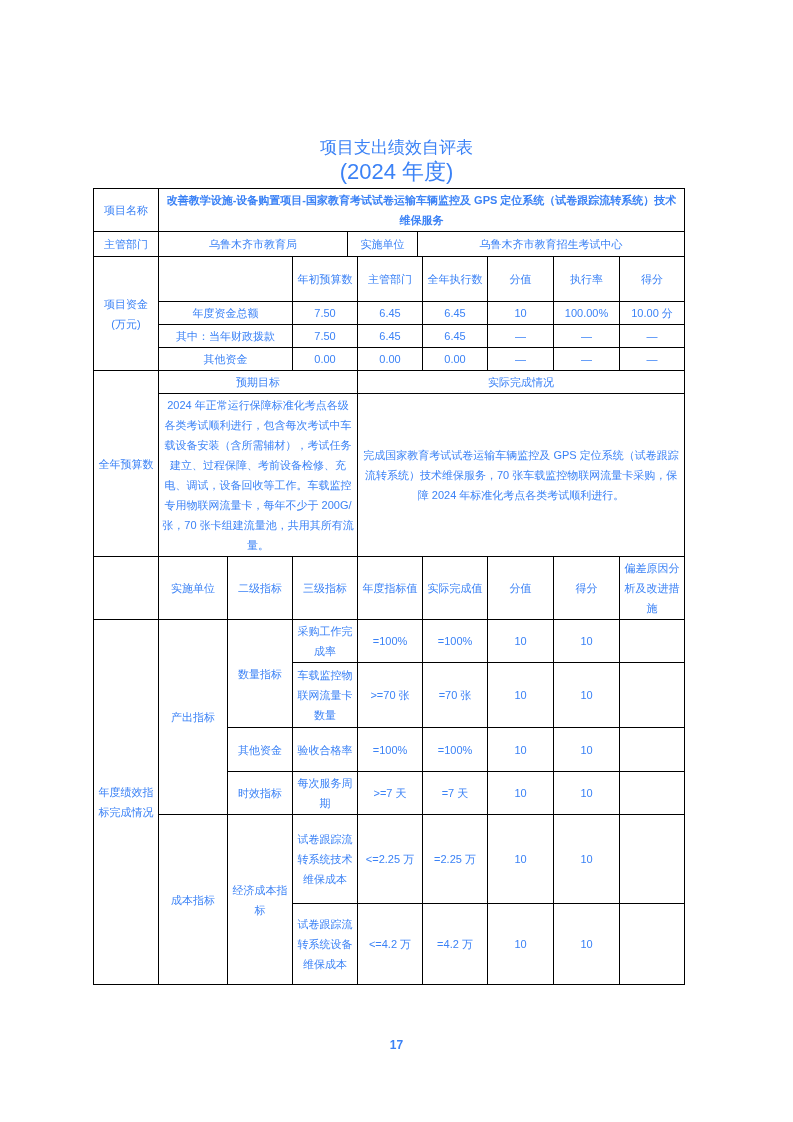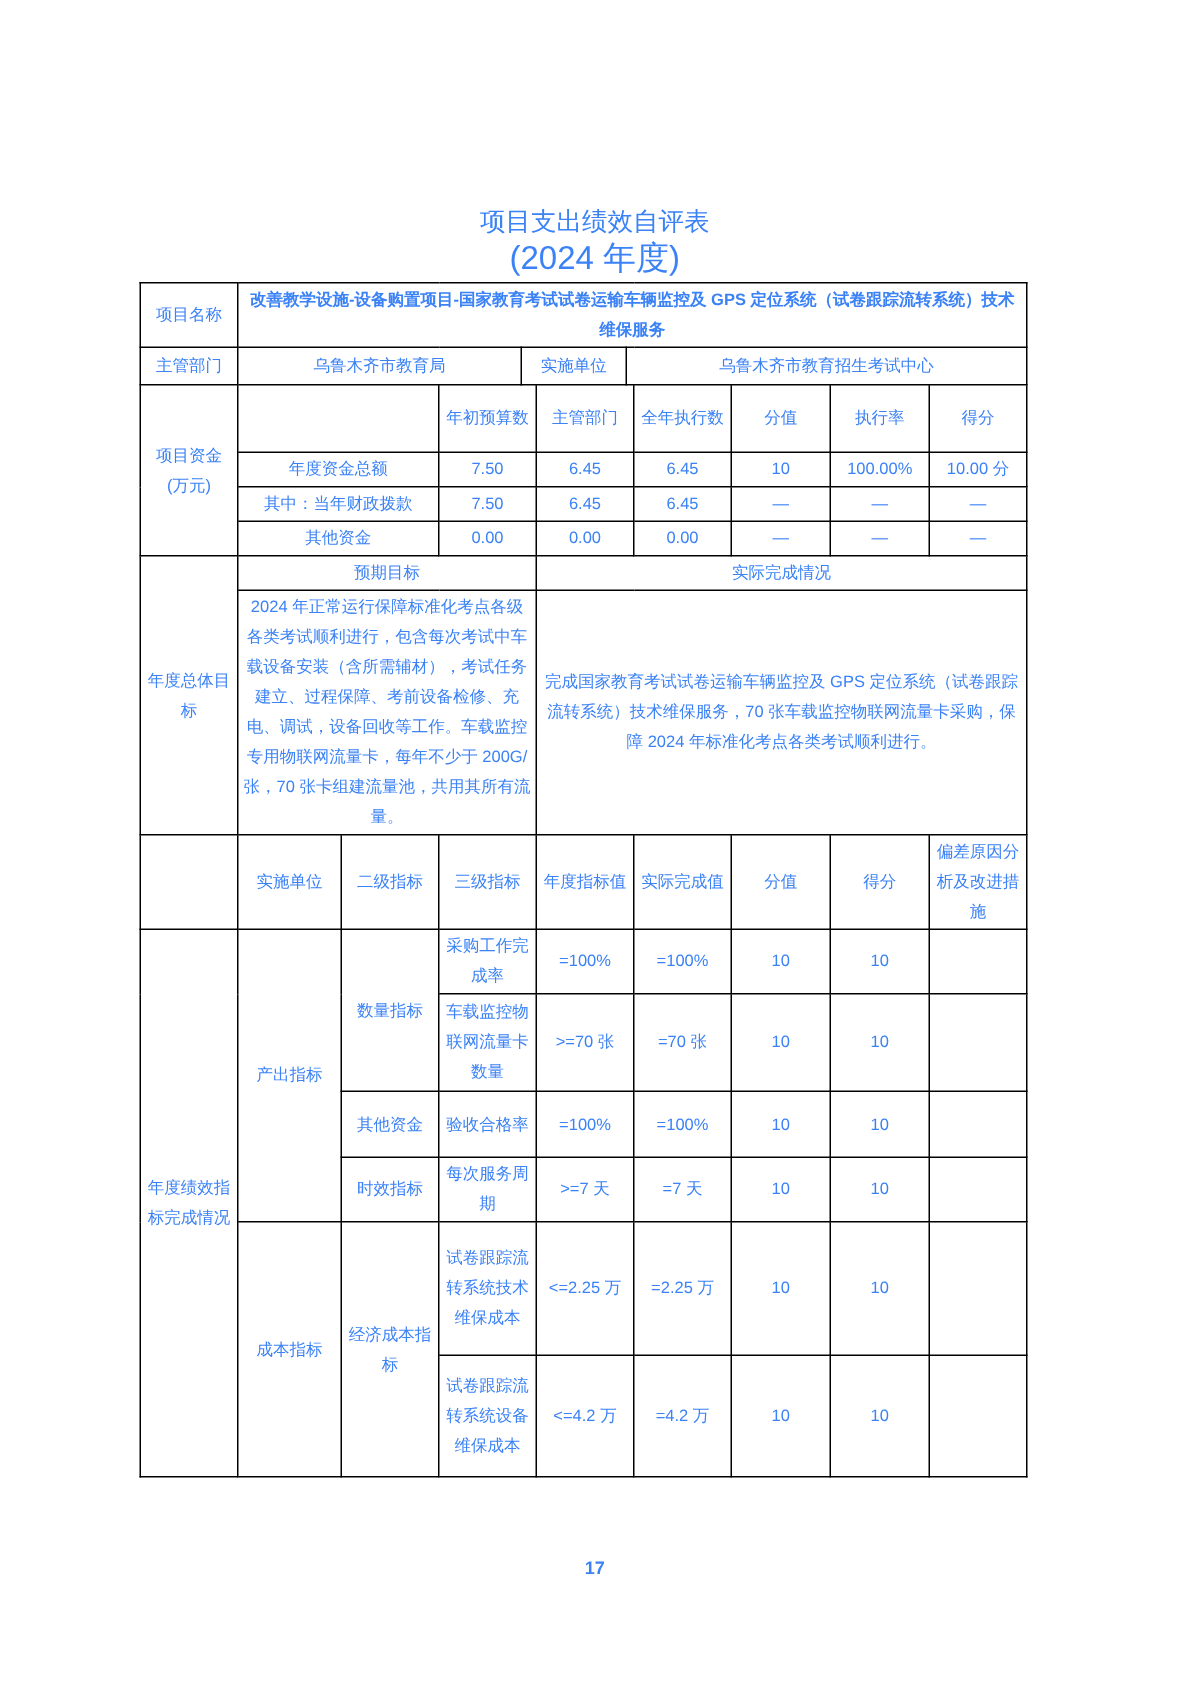--- a/index.html
+++ b/index.html
@@ -142,21 +142,21 @@
         <td colspan="2">其他资金</td>
         <td colspan="2">0.00</td>
         <td colspan="2">0.00</td>
         <td>0.00</td>
         <td>—</td>
         <td>—</td>
         <td>—</td>
       </tr>
 
       <tr class="h-ghead">
-        <td rowspan="2">年度总体目标</td>
+        <td rowspan="2">全年预算数</td>
         <td colspan="4">预期目标</td>
         <td colspan="6">实际完成情况</td>
       </tr>
 
       <tr class="h-gbody">
         <td colspan="4" class="justify">2024 年正常运行保障标准化考点各级各类考试顺利进行，包含每次考试中车载设备安装（含所需辅材），考试任务建立、过程保障、考前设备检修、充电、调试，设备回收等工作。车载监控专用物联网流量卡，每年不少于 200G/张，70 张卡组建流量池，共用其所有流量。</td>
         <td colspan="6" class="justify">完成国家教育考试试卷运输车辆监控及 GPS 定位系统（试卷跟踪流转系统）技术维保服务，70 张车载监控物联网流量卡采购，保障 2024 年标准化考点各类考试顺利进行。</td>
       </tr>
 
       <tr class="h-ihead">

